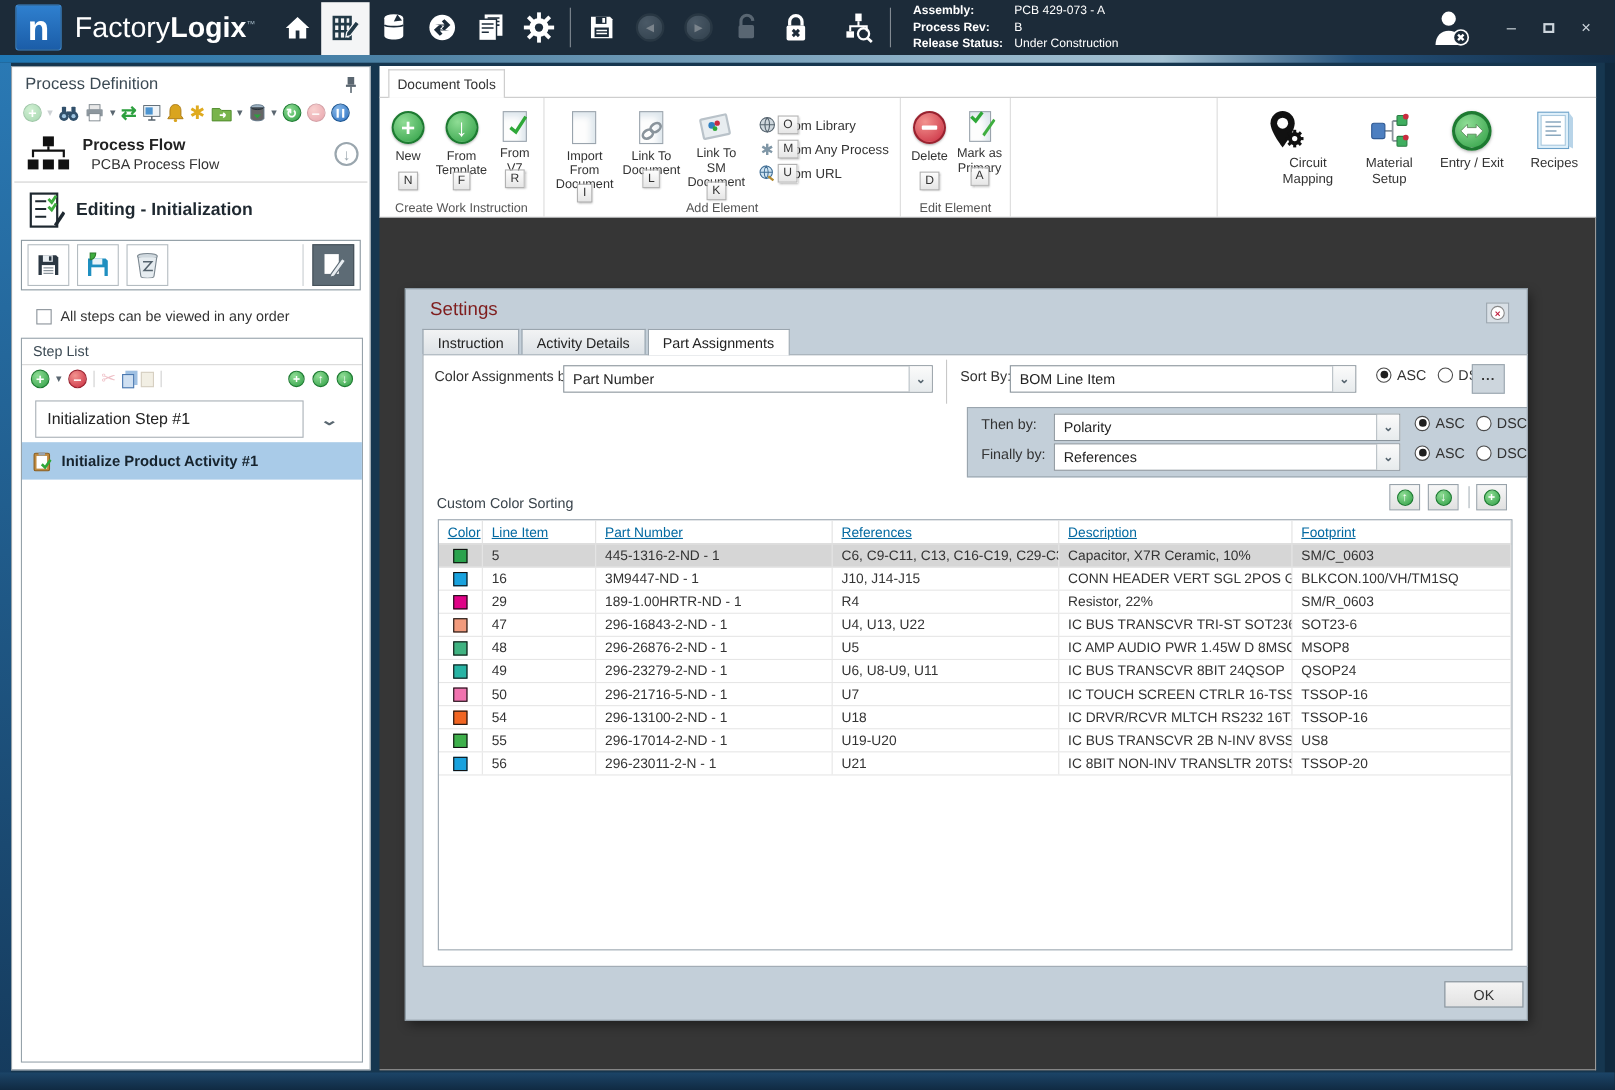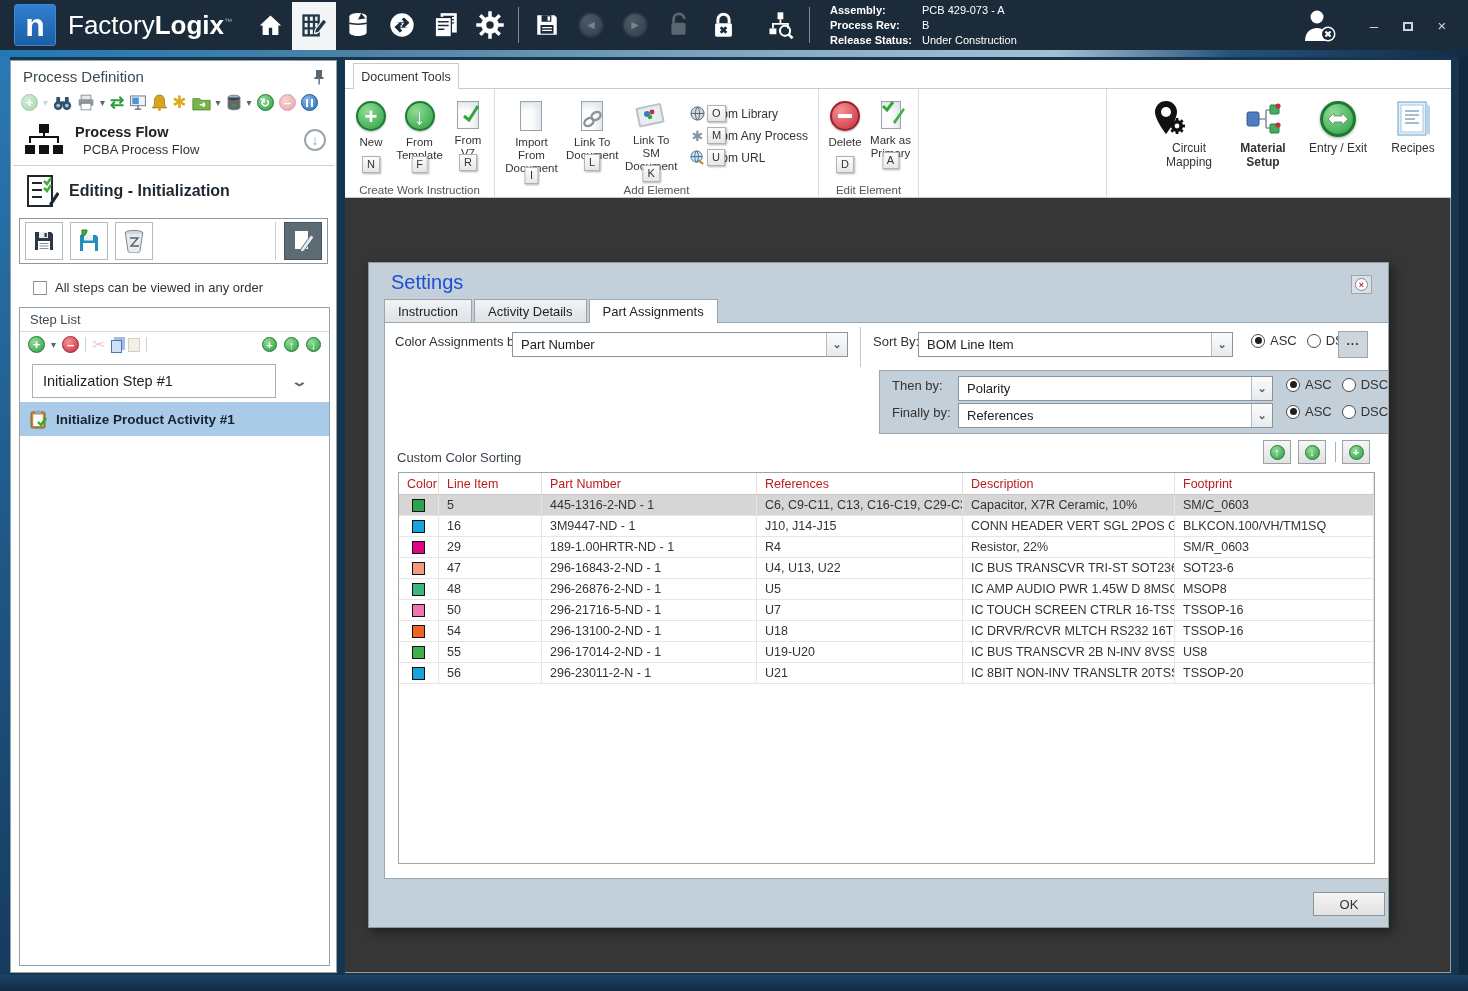--- a/index.html
+++ b/index.html
@@ -105,21 +105,21 @@
   .rright{margin-left:auto;display:flex;border-left:1px solid #dcdcdc;padding:8px 10px 0 14px;gap:18px;}
   .rrbtn{display:flex;flex-direction:column;align-items:center;font-size:12px;line-height:14px;color:#333;
          text-align:center;min-width:56px;}
   .rrbtn .ic{height:44px;display:flex;align-items:center;justify-content:center;}
 
   
   .workspace{position:absolute;left:345px;top:198px;width:1106px;height:775px;background:#363636;
              border-right:1px solid #9a9a9a;border-bottom:1px solid #9a9a9a;}
   .dialog{position:absolute;left:23px;top:64px;width:1021px;height:666px;background:#c3cfd9;
           border:1px solid #8b98a2;box-shadow:3px 4px 10px rgba(0,0,0,.45);}
-  .dlg-title{position:absolute;left:22px;top:8px;font-size:20px;color:#1d4ed8;}
+  .dlg-title{position:absolute;left:22px;top:8px;font-size:17px;color:#7f1d1d;}
   .dlg-close{position:absolute;right:16px;top:12px;width:21px;height:19px;background:#d9e0e6;
              border:1px solid #9aa5ae;display:flex;align-items:center;justify-content:center;}
   .dlg-close .xc{width:13px;height:13px;border-radius:50%;background:#fff;border:1px solid #888;
                  color:#c11f3e;font-size:9px;font-weight:bold;display:flex;align-items:center;justify-content:center;}
   .dtabs{position:absolute;left:15px;top:36px;height:23px;display:flex;z-index:2;}
   .dtab{padding:0 13px;margin-right:2px;border:1px solid #9aa5ae;border-bottom:none;
         background:linear-gradient(#f2f3f4,#dde2e6);font-size:13px;color:#222;display:flex;align-items:center;}
   .dtab.boldtab{font-weight:normal;}
   .dtab.active{background:#fff;height:24px;}
   .dcontent{position:absolute;left:15px;top:59px;width:1005px;height:557px;background:#fff;border:1px solid #9aa5ae;}
@@ -140,21 +140,21 @@
            border:1px solid #9aa5ae;z-index:3;}
   .poprow{position:absolute;display:flex;align-items:center;font-size:13px;color:#333;}
   .reorder{position:absolute;left:894px;top:177px;display:flex;align-items:center;z-index:1;}
   .sqbtn{width:28px;height:24px;background:linear-gradient(#f7f7f7,#e1e1e1);border:1px solid #98a2aa;
          display:flex;align-items:center;justify-content:center;margin-right:7px;}
   .resep{width:1px;height:20px;background:#aab3ba;margin:0 6px 0 2px;}
   .ccs-label{position:absolute;left:12px;top:127px;font-size:13px;color:#3a444c;}
   .ctable{position:absolute;left:13px;top:149px;width:977px;height:392px;border:1px solid #9aa5ae;
           background:#fff;font-size:12.5px;overflow:hidden;}
   .thead,.trow{display:grid;grid-template-columns:40px 103px 215px 206px 212px 1fr;}
-  .thead{height:22px;line-height:22px;color:#b91c1c;border-bottom:1px solid #c9c9c9;}
+  .thead{height:22px;line-height:22px;color:#0369a1;border-bottom:1px solid #c9c9c9;text-decoration:underline;}
   .thead>div{padding-left:8px;border-right:1px solid #e2e2e2;overflow:hidden;white-space:nowrap;}
   .trow{height:21px;line-height:21px;color:#333;border-bottom:1px solid #e6e6e6;}
   .trow>div{padding-left:8px;border-right:1px solid #e6e6e6;overflow:hidden;white-space:nowrap;}
   .trow.selected{background:#d6d6d6;}
   .ccolor{display:flex;align-items:center;justify-content:center;padding-left:0 !important;}
   .swatch{width:13px;height:13px;border:1px solid #121212;}
   .okbtn{position:absolute;left:944px;top:629px;width:72px;height:24px;
          background:linear-gradient(#f4f4f4,#e2e2e2);border:1px solid #8a949c;font-size:13px;color:#333;
          display:flex;align-items:center;justify-content:center;}
   svg{display:block;}
@@ -591,21 +591,21 @@
           <span class="ic">
             <svg width="38" height="38" viewBox="0 0 38 38">
               <path d="M14 19h8M22 10h6M22 28h6M22 10v18" stroke="#8a949c" stroke-width="1.6" fill="none"></path>
               <rect x="3" y="12" width="12" height="14" rx="2" fill="#4d7fc0" stroke="#2f5a94"></rect>
               <rect x="26" y="5" width="9" height="9" rx="1" fill="#3fae5f" stroke="#2b7d44"></rect>
                 <circle cx="34" cy="6" r="2.6" fill="#c92b3f"></circle>
               <rect x="26" y="24" width="9" height="9" rx="1" fill="#3fae5f" stroke="#2b7d44"></rect>
                 <circle cx="34" cy="25" r="2.6" fill="#c92b3f"></circle>
             </svg>
           </span>
-          <span style="white-space:pre-line;width:52px;font-weight:bold;">Material
+          <span style="white-space:pre-line;width:52px;">Material
 Setup</span>
         </div>
         <div class="rrbtn">
           <span class="ic">
             <span class="circle-ic c-green" style="width:36px;height:36px;border-width:3px;box-shadow:0 1px 3px rgba(0,0,0,.35);">
               <svg width="22" height="14" viewBox="0 0 22 14">
                   <path d="M1 7 7 1v3h8V1l6 6-6 6v-3H7v3z" fill="#fff" stroke="#5a8a5a" stroke-width="0.8"></path>
                 </svg>
             </span>
           </span>
@@ -726,20 +726,30 @@
     <div class="ccolor">
                   <span class="swatch" style="background: rgb(63, 179, 129);"></span>
                 </div>
     <div class="c-line">48</div>
     <div class="c-part">296-26876-2-ND - 1</div>
     <div class="c-refs">U5</div>
     <div class="c-desc">IC AMP AUDIO PWR 1.45W D 8MSOP</div>
     <div class="c-foot">MSOP8</div>
   </div>
 
+  <div class="trow">
+    <div class="ccolor">
+                  <span class="swatch" style="background: rgb(39, 180, 164);"></span>
+                </div>
+    <div class="c-line">49</div>
+    <div class="c-part">296-23279-2-ND - 1</div>
+    <div class="c-refs">U6, U8-U9, U11</div>
+    <div class="c-desc">IC BUS TRANSCVR 8BIT 24QSOP</div>
+    <div class="c-foot">QSOP24</div>
+  </div>
 
   <div class="trow">
     <div class="ccolor">
                   <span class="swatch" style="background: rgb(241, 115, 175);"></span>
                 </div>
     <div class="c-line">50</div>
     <div class="c-part">296-21716-5-ND - 1</div>
     <div class="c-refs">U7</div>
     <div class="c-desc">IC TOUCH SCREEN CTRLR 16-TSSO</div>
     <div class="c-foot">TSSOP-16</div>

